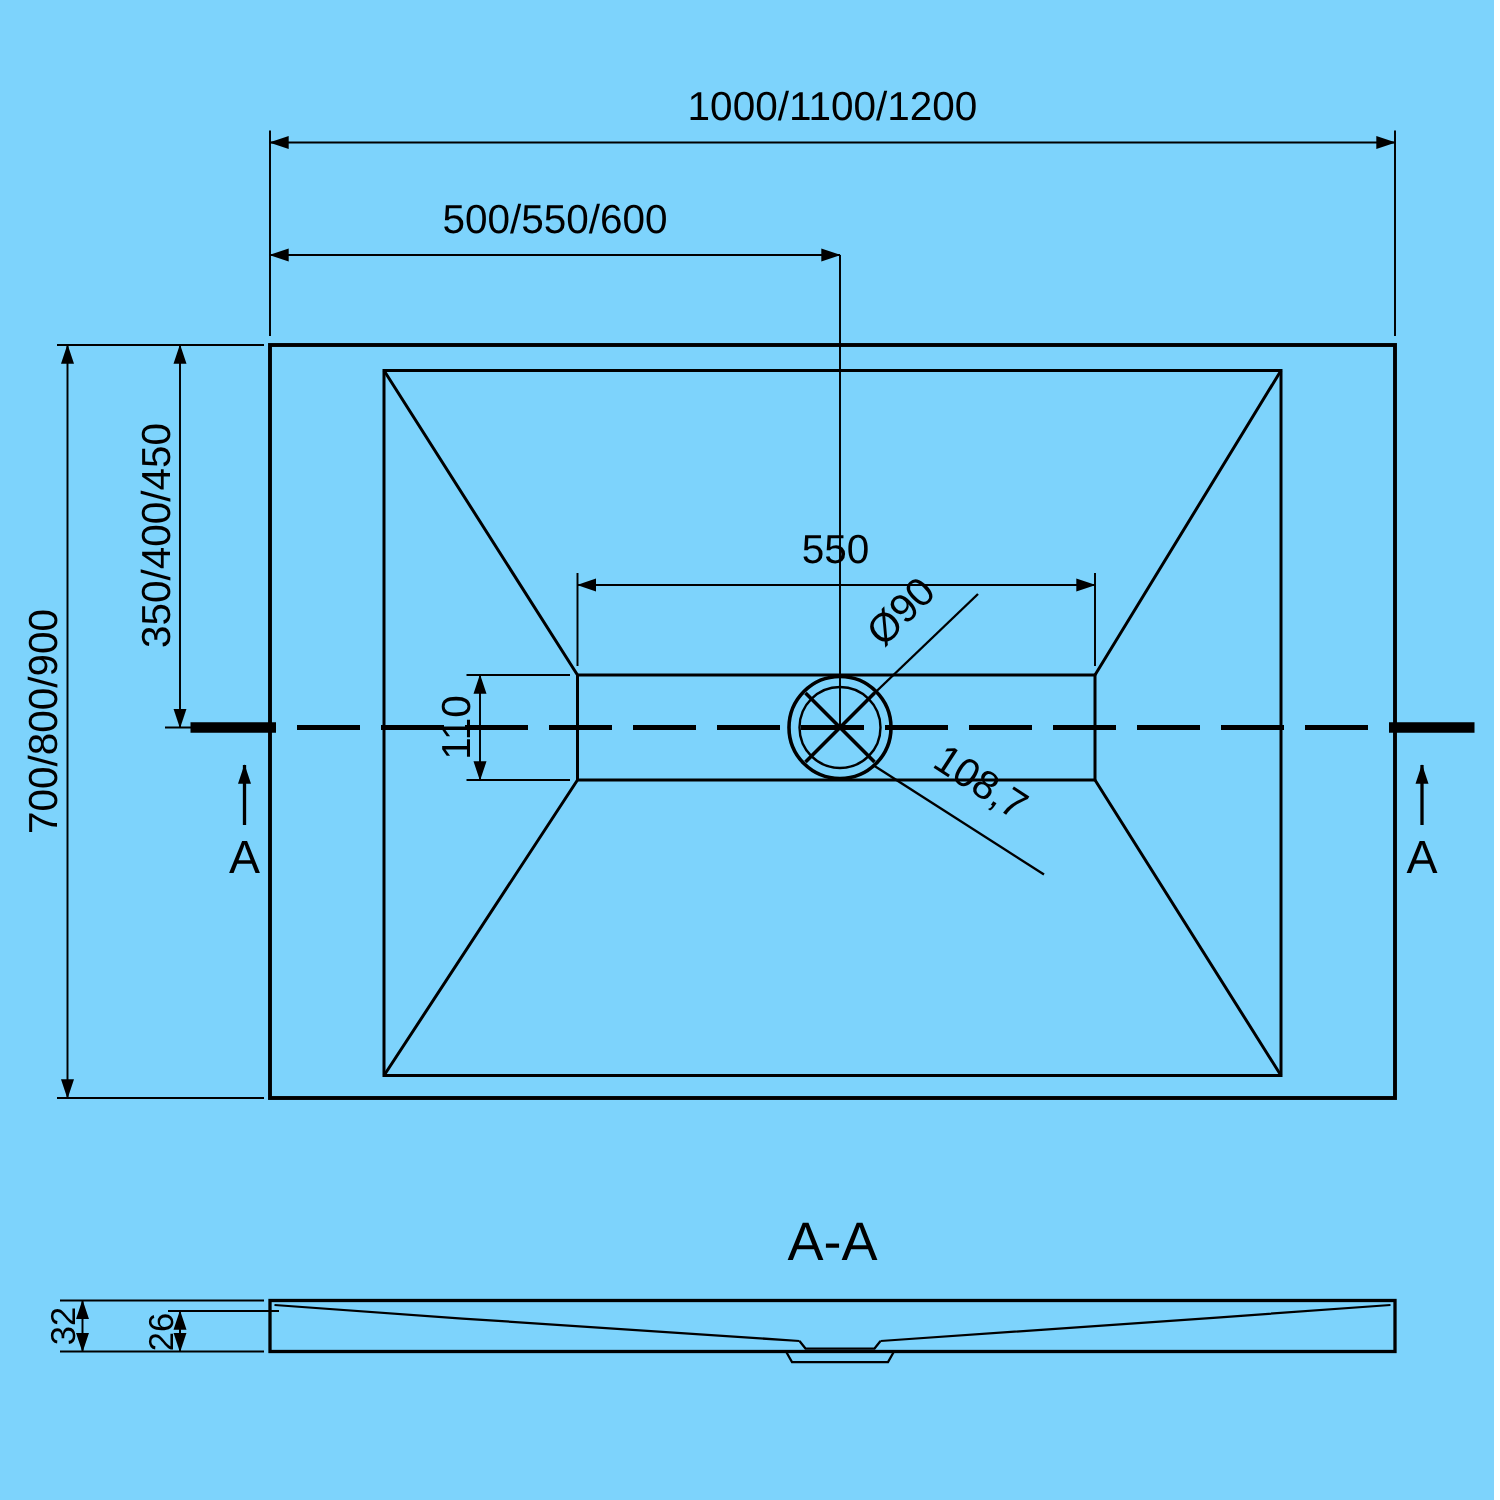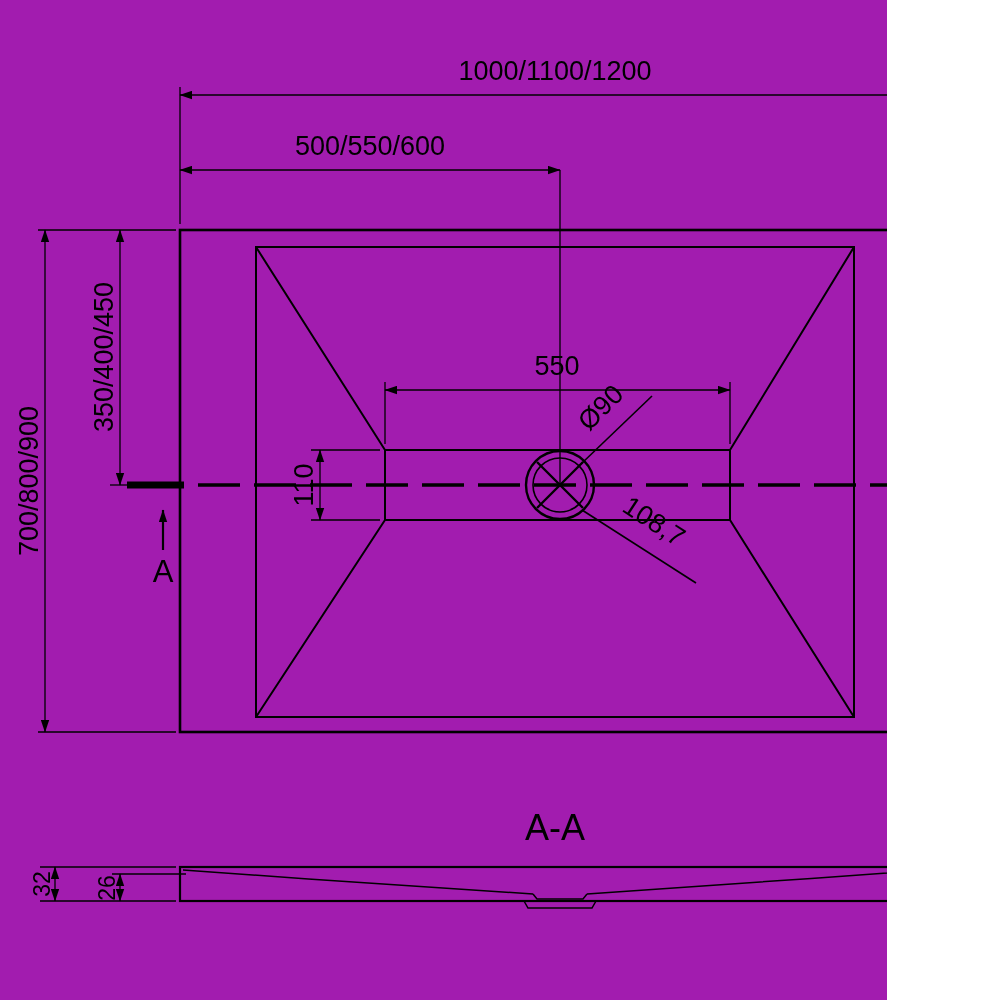--- a/index.html
+++ b/index.html
@@ -1,24 +1,24 @@
 <!DOCTYPE html>
 <html><head>
 <meta charset="utf-8">
 <style>
   html, body {
     margin: 0;
     padding: 0;
     background: #ffffff;
   }
   .page {
-    width: 887px;
+    width: 996px;
     height: 1000px;
     position: relative;
-    background: #a21caf;
+    background: #7dd3fc;
     overflow: hidden;
   }
   svg { display: block; }
   text {
     font-family: "Liberation Sans", "DejaVu Sans", sans-serif;
     fill: #000000;
     stroke: none;
   }
   .dim { font-size: 27px; }
   .dim-sm { font-size: 23px; }

